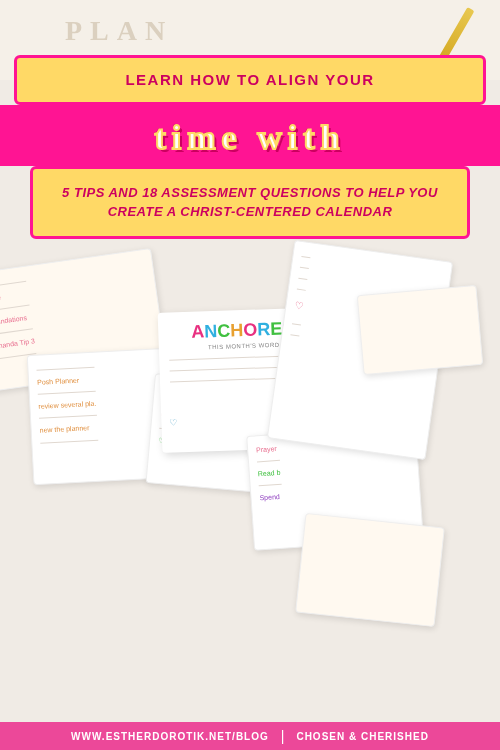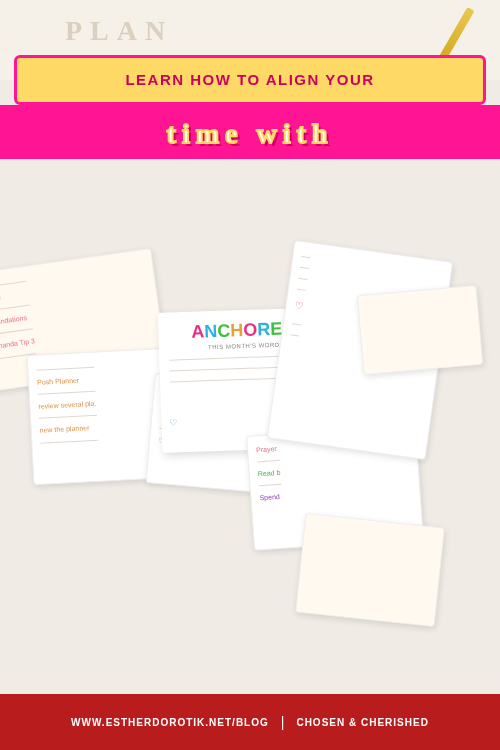--- a/index.html
+++ b/index.html
@@ -218,21 +218,21 @@
     
     .pink-title-bar {
       background: #ff1493;
       margin: 0;
       padding: 14px 10px 10px;
       text-align: center;
     }
 
     .title-main {
       font-family: Georgia, 'Times New Roman', serif;
-      font-size: 28px;
+      font-size: 34px;
       font-weight: bold;
       color: white;
       letter-spacing: 6px;
       line-height: 1.1;
       text-shadow: 3px 3px 0px #cc0060, -1px -1px 0px #cc0060;
       display: block;
     }
 
     .title-outline {
       -webkit-text-stroke: 2px #ffd966;
@@ -258,22 +258,22 @@
       font-style: italic;
       font-family: Arial Black, Arial, sans-serif;
     }
 
     
     .footer-bar {
       position: absolute;
       bottom: 0;
       left: 0;
       right: 0;
-      height: 56px;
-      background: #b91c1c;
+      height: 28px;
+      background: #ec4899;
       display: flex;
       align-items: center;
       justify-content: center;
       z-index: 20;
     }
 
     .footer-text {
       font-size: 10px;
       font-weight: bold;
       color: white;
@@ -423,20 +423,23 @@
   <div class="content-overlay">
 
     <div class="yellow-header">
       <div class="yellow-header-text">LEARN HOW TO ALIGN YOUR</div>
     </div>
 
     <div class="pink-title-bar">
       <span class="title-main title-outline">time with</span>
     </div>
 
+    <div class="yellow-subtitle">
+      <div class="yellow-subtitle-text">5 TIPS AND 18 ASSESSMENT QUESTIONS TO HELP YOU CREATE A CHRIST-CENTERED CALENDAR</div>
+    </div>
 
   </div>
 
   <div class="footer-bar">
     <span class="footer-text">WWW.ESTHERDOROTIK.NET/BLOG</span>
     <span class="footer-divider">|</span>
     <span class="footer-text">CHOSEN &amp; CHERISHED</span>
   </div>
 
 </div>

